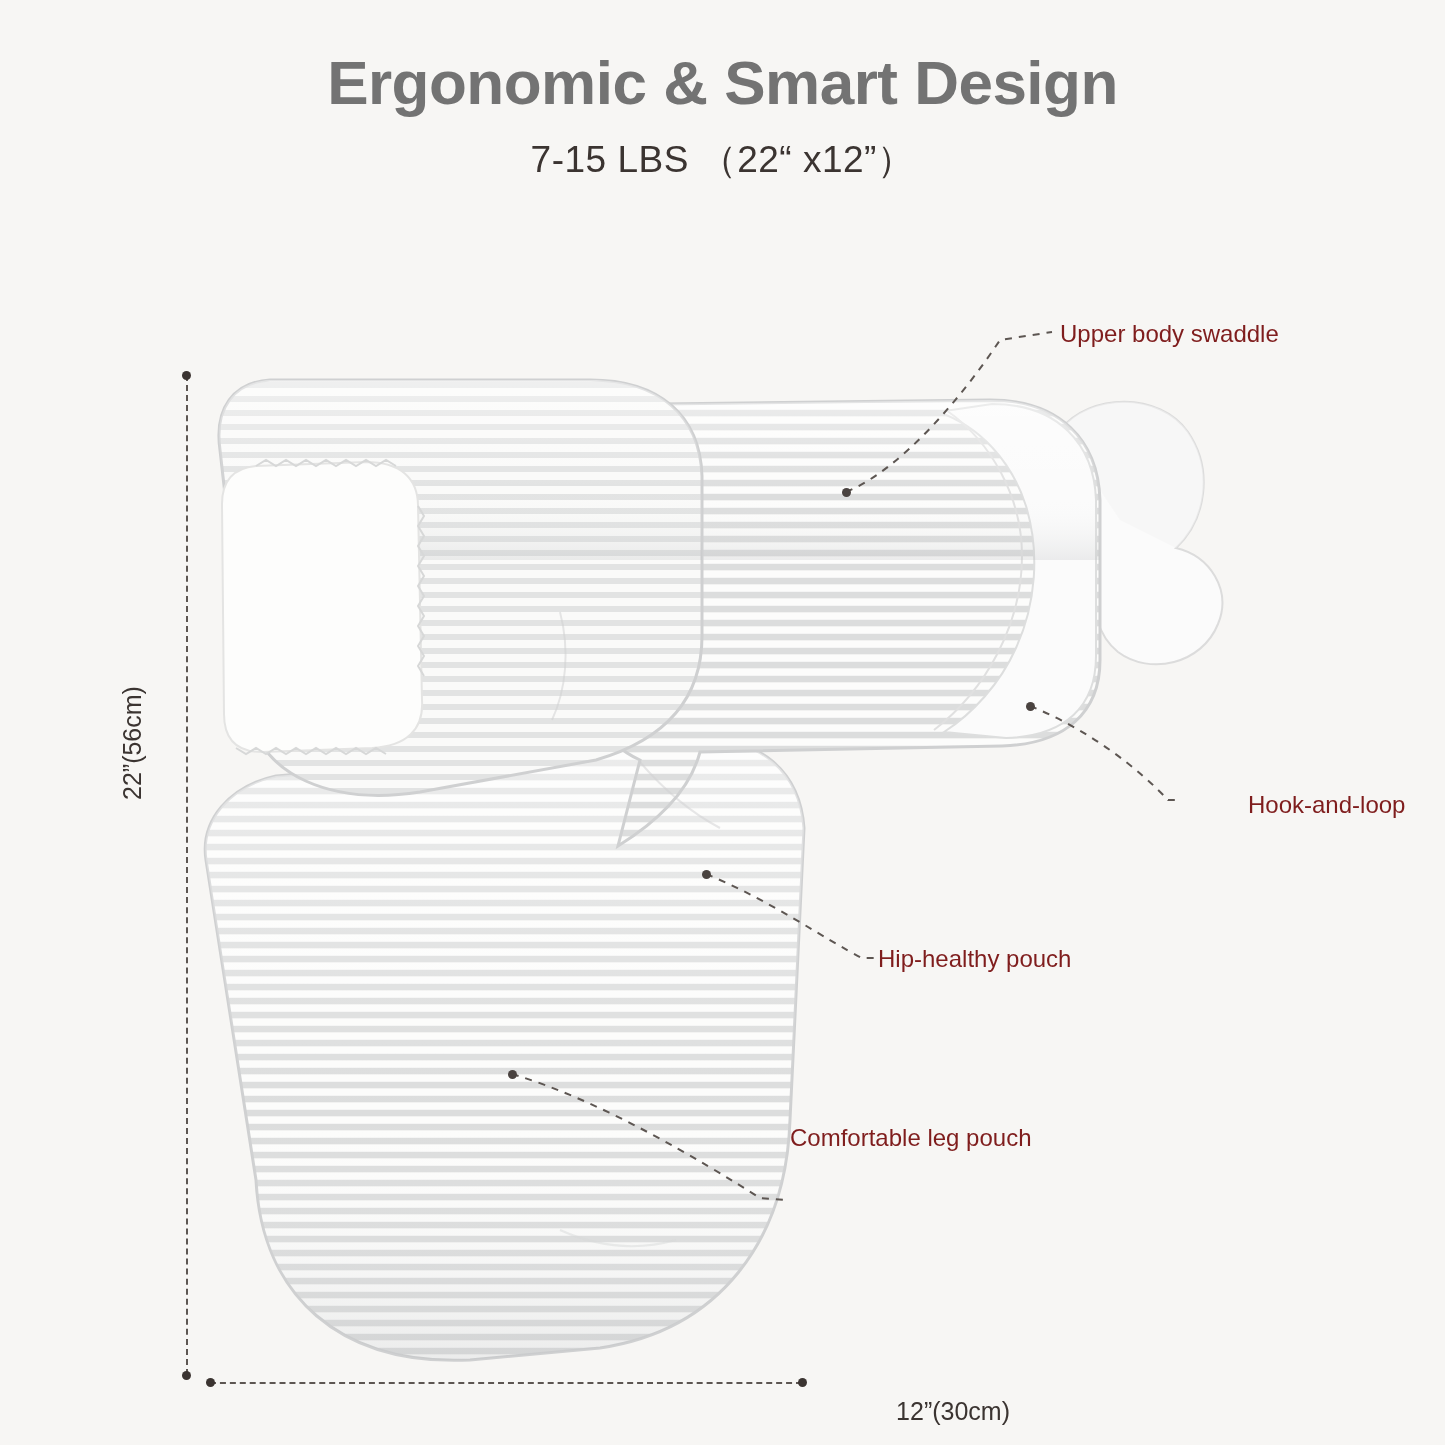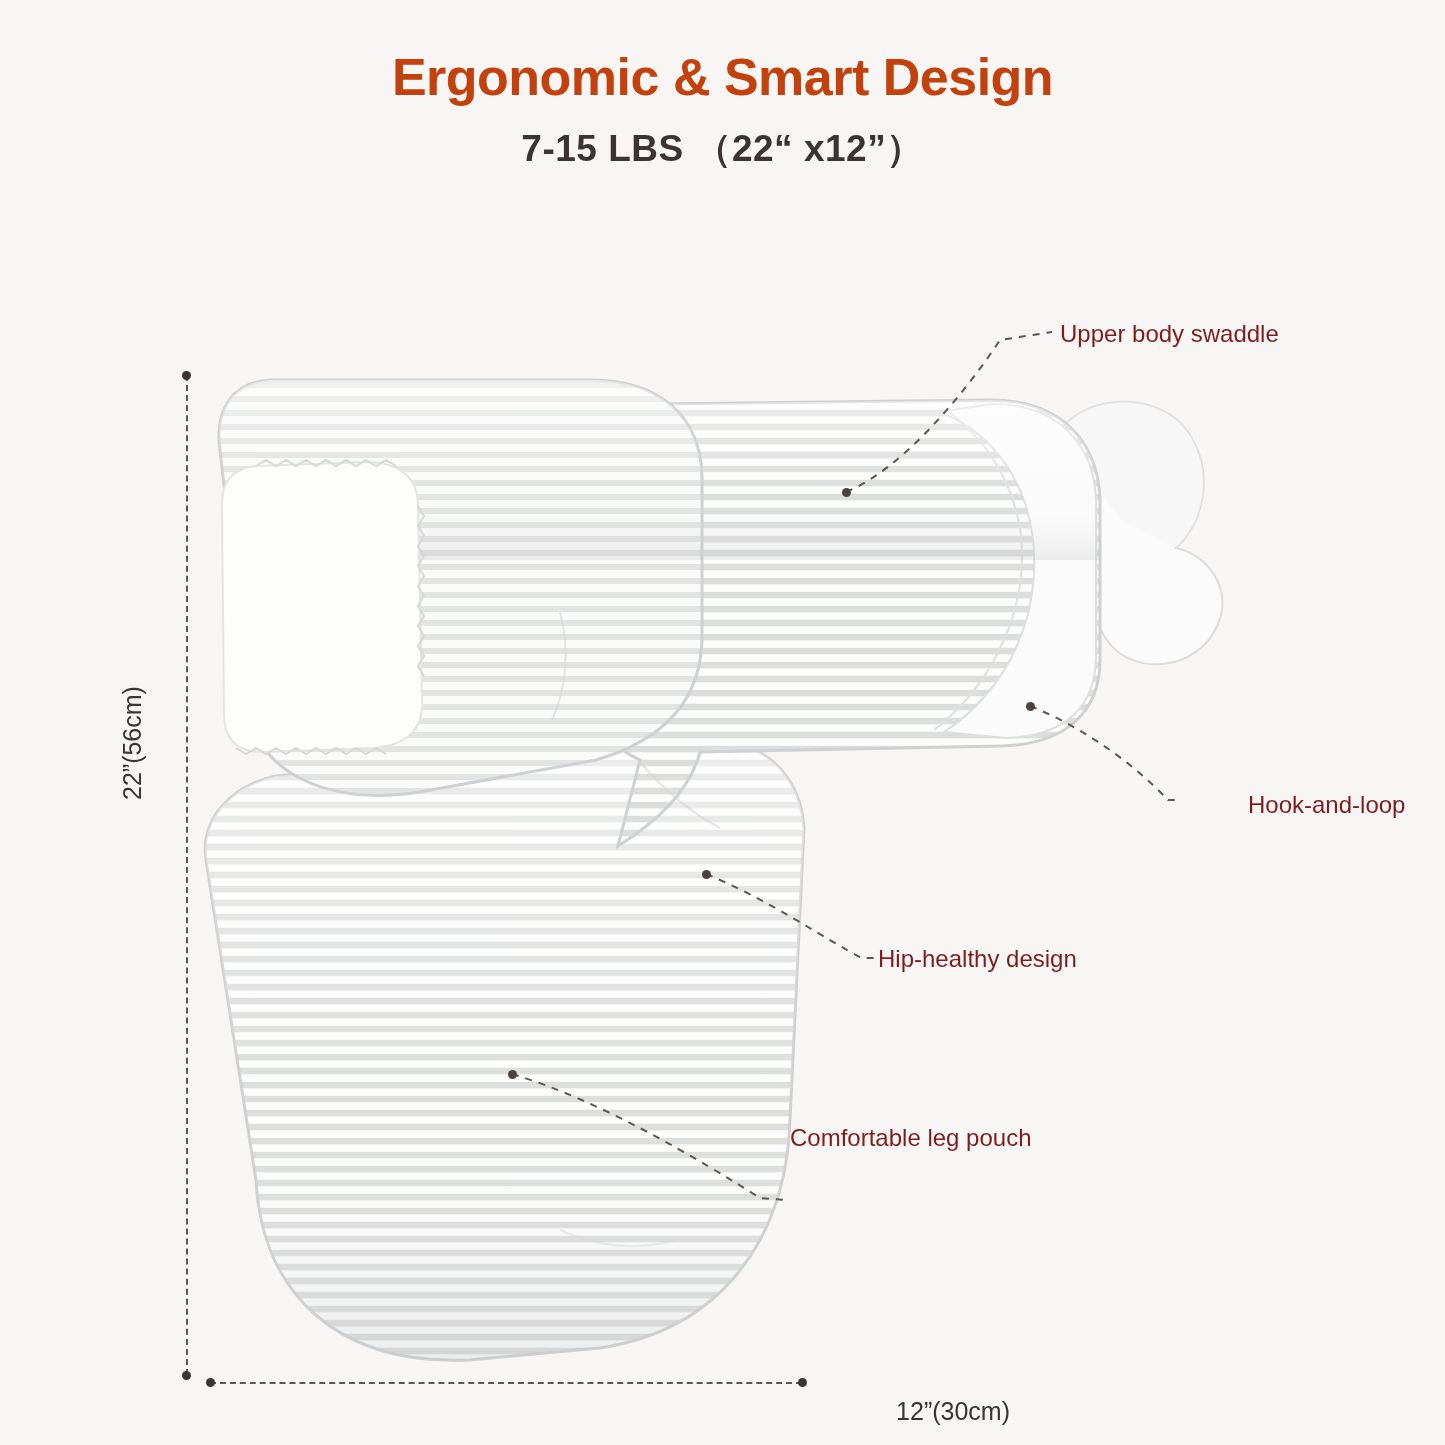--- a/index.html
+++ b/index.html
@@ -22,30 +22,30 @@
   
   .header {
     position: absolute;
     top: 48px;
     left: 0;
     width: 100%;
     text-align: center;
     color: #3a3330;
   }
   .title-line {
-    font-size: 52px;
+    font-size: 62px;
     font-weight: bold;
     letter-spacing: -0.5px;
     line-height: 1.12;
-    color: #c2410c;
+    color: #737373;
   }
   .subtitle {
     margin-top: 18px;
     font-size: 37px;
-    font-weight: bold;
+    font-weight: normal;
     color: #3b3431;
     letter-spacing: 0.5px;
   }
 
   
   .dim-vert-line {
     position: absolute;
     left: 186px;
     top: 375px;
     width: 0;
@@ -261,16 +261,16 @@
     <path d="M512 1074 C600 1100, 700 1160, 760 1198 L786 1200" fill="none" stroke="#5d5652" stroke-width="2" stroke-dasharray="7 7"></path>
   </svg>
 
   <div class="anchor-dot" style="left:842px; top:488px;"></div>
   <div class="anchor-dot" style="left:1026px; top:702px;"></div>
   <div class="anchor-dot" style="left:702px; top:870px;"></div>
   <div class="anchor-dot" style="left:508px; top:1070px;"></div>
 
   <div class="callout c-upper">Upper body swaddle</div>
   <div class="callout c-hook">Hook-and-loop</div>
-  <div class="callout c-hip">Hip-healthy design</div>
+  <div class="callout c-hip">Hip-healthy pouch</div>
   <div class="callout c-leg">Comfortable leg pouch</div>
 
 </div>
 
 </body></html>

